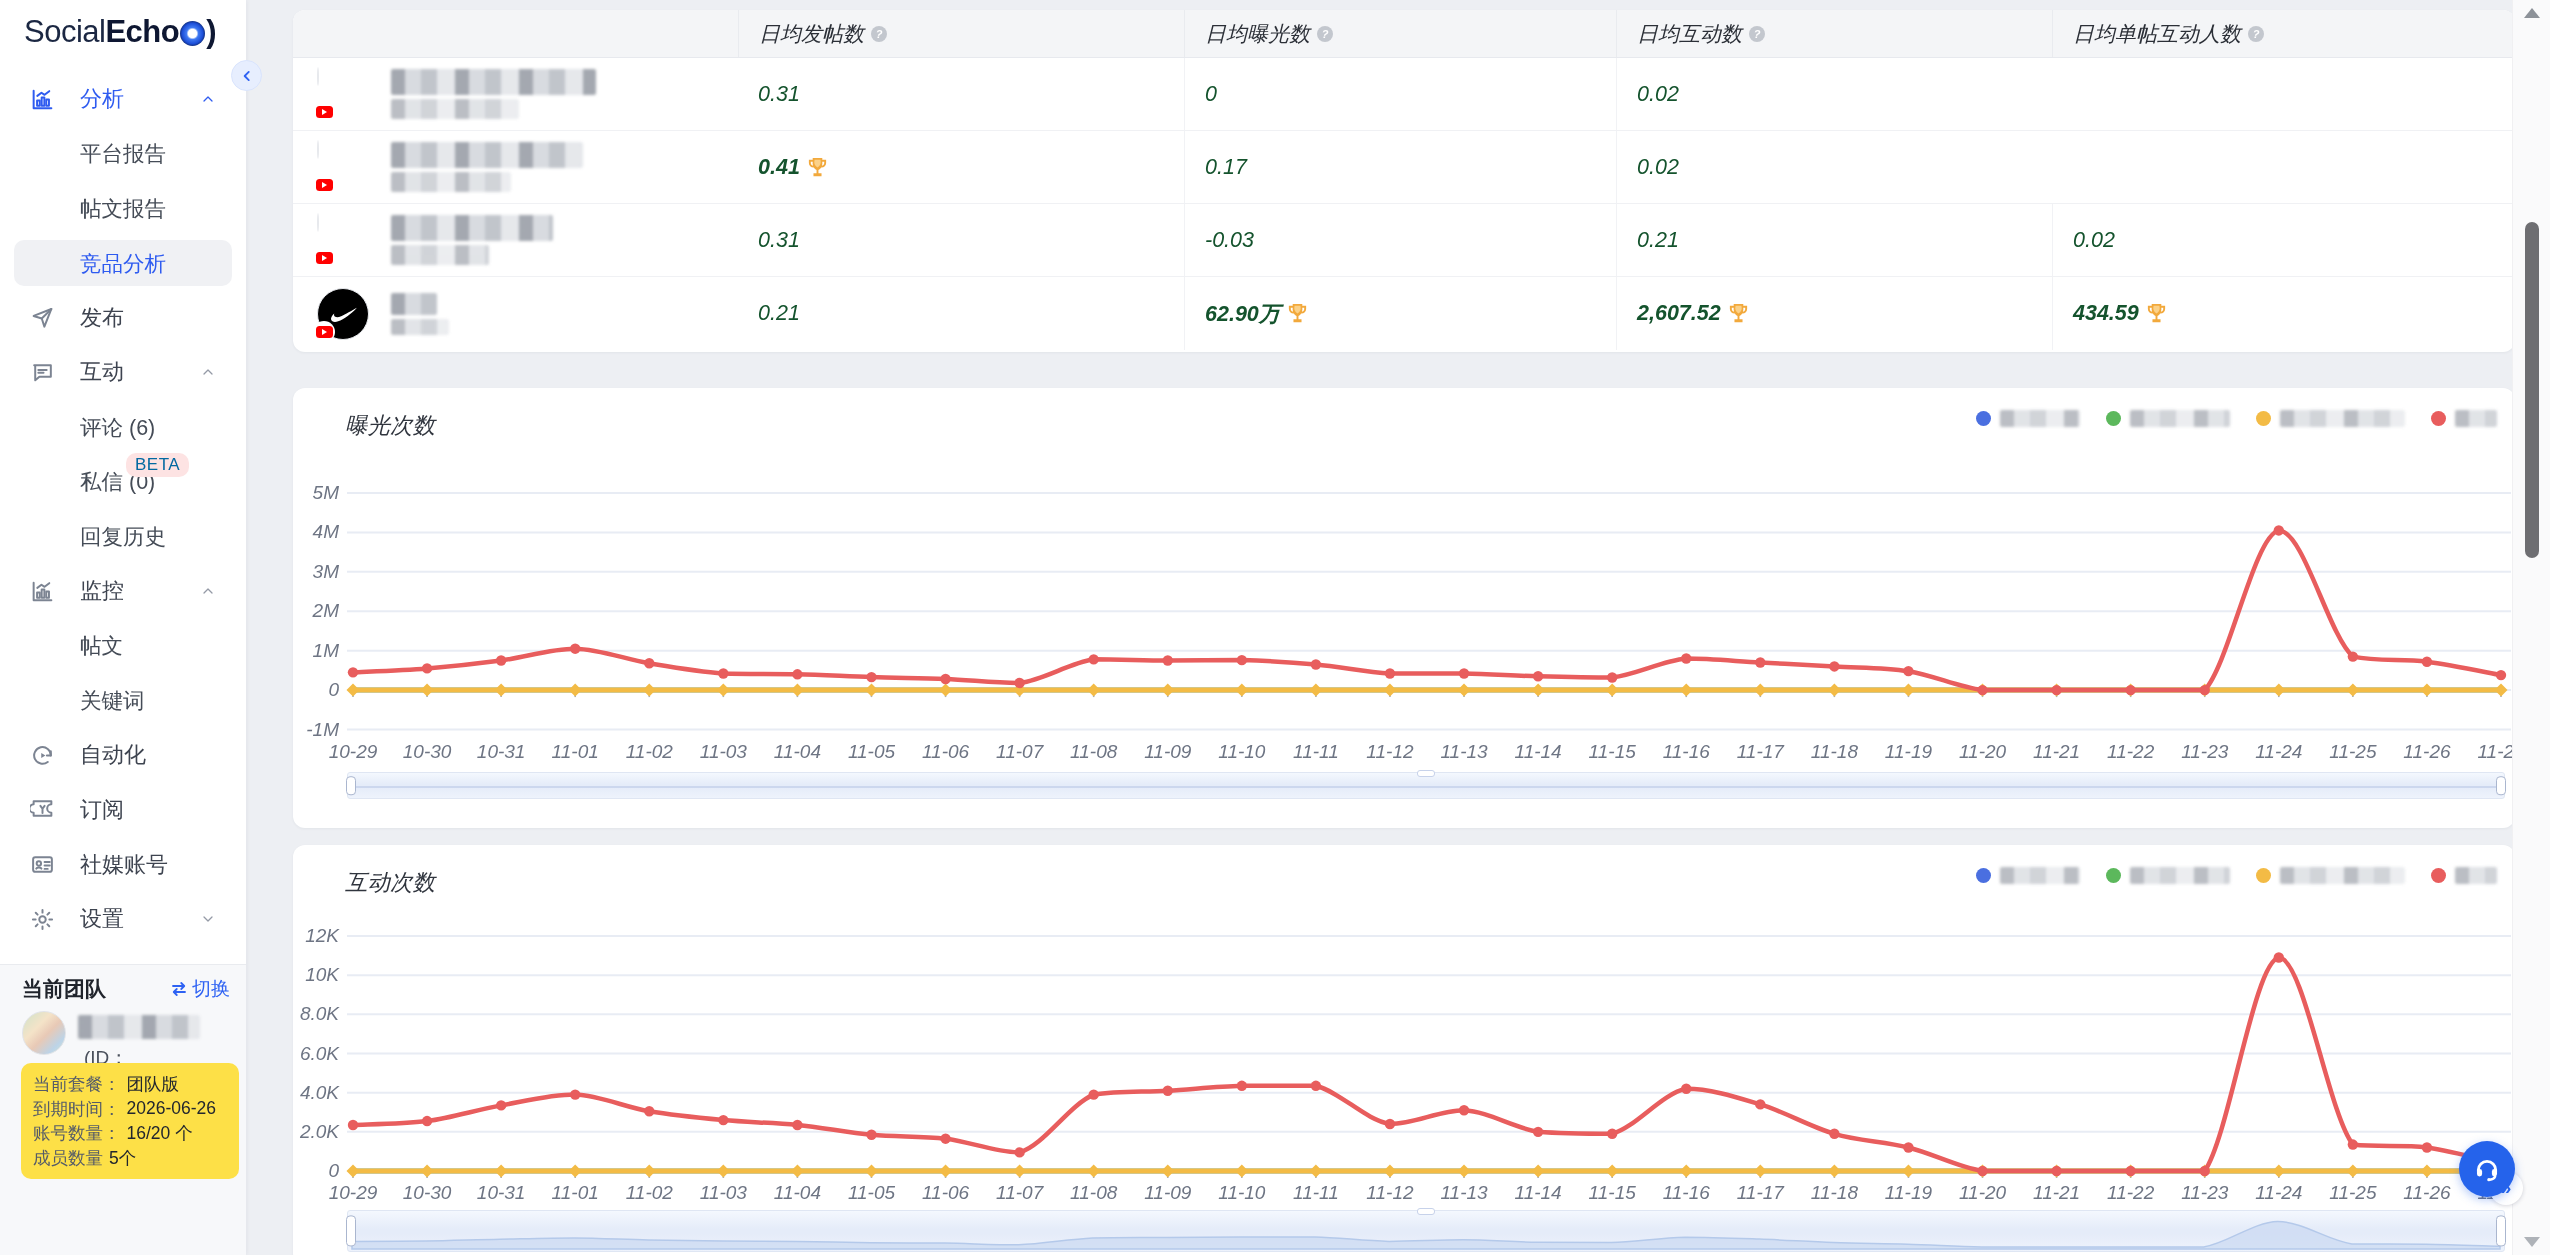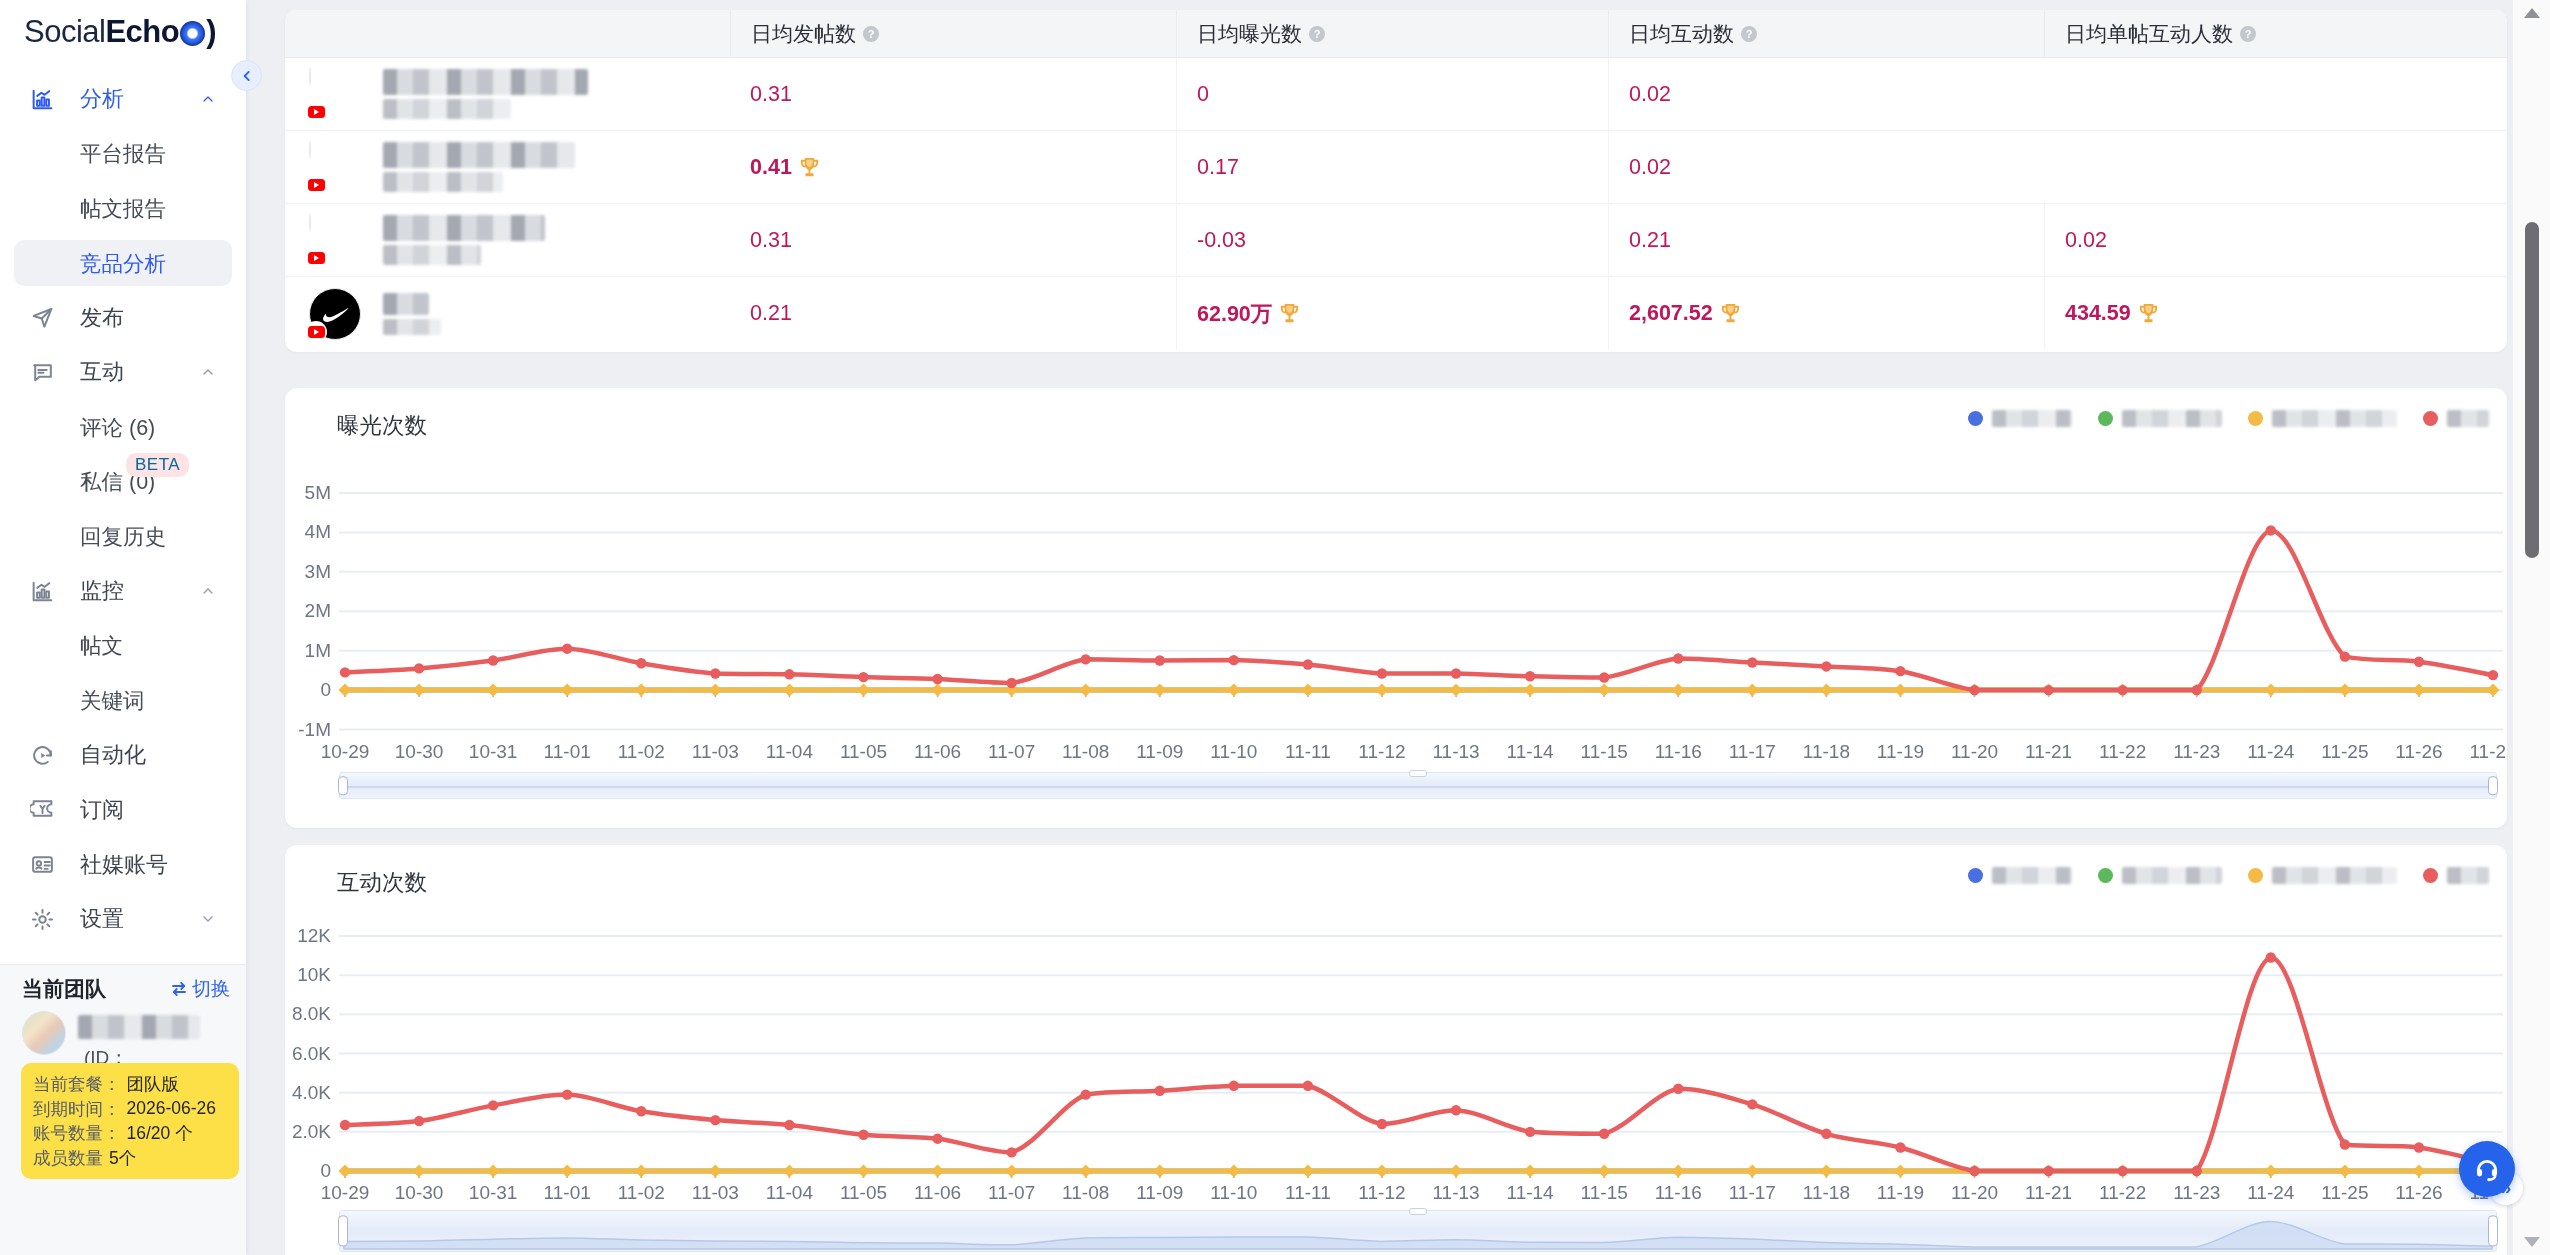--- a/index.html
+++ b/index.html
@@ -38,34 +38,34 @@
   .team-avatar { position:absolute; left:2px; top:2px; width:44px; height:44px; border-radius:50%;
     background:linear-gradient(135deg,#cfe3c8 0%,#f4e3c8 35%,#e8c9b6 55%,#bcd4e8 80%,#d9e8cf 100%); border:1px solid #e2e4e8; }
   .team-name-blur { position:absolute; left:58px; top:6px; }
   .team-id { position:absolute; left:64px; top:36px; font-size:19px; color:#4a505c; display:flex; align-items:center; gap:6px; }
   .plan-card { position:absolute; left:21px; top:98px; width:218px; height:116px; background:#fde047; border-radius:10px; padding:9px 12px; }
   .plan-row { display:flex; font-size:17.5px; color:#565c68; height:24.5px; align-items:center; }
   .plan-row .pv { color:#22262e; margin-left:6px; }
   .pv-red { color:#f05353; }
 
   
-  .main { position:absolute; left:246px; top:0; width:2266px; height:1255px; }
+  .main { position:absolute; left:254px; top:0; width:2266px; height:1255px;font-style:italic; }
   .card { position:absolute; left:39px; width:2222px; background:#fff; border-radius:12px; box-shadow:0 1px 3px rgba(25,35,65,.05); }
 
   
   .table-card { top:10px; height:342px; overflow:hidden; }
   .t-grid { display:grid; grid-template-columns:445px 446px 432px 436px 463px; }
   .t-head { height:48px; background:#f4f5f7; border-bottom:1px solid #e7e9ee; }
   .t-head .t-cell { display:flex; align-items:center; padding-left:20px; font-size:21px; color:#2b2f37; font-weight:500; gap:7px; }
   .t-row { height:73px; border-bottom:1px solid #f0f1f4; }
   .t-row:last-child { border-bottom:none; }
   .t-cell { display:flex; align-items:center; padding-left:20px; }
   .t-cell + .t-cell { border-left:1px solid #f1f2f5; }
   .t-head .t-cell + .t-cell { border-left:1px solid #e9ebef; }
-  .t-val { font-size:21.5px; color:#be185d; display:flex; align-items:center; gap:6px; }
+  .t-val { font-size:21.5px; color:#14532d; display:flex; align-items:center; gap:6px; }
   .t-val.bold { font-weight:700; }
   .help-dot { width:16px; height:16px; border-radius:50%; background:#c3c7ce; color:#fff; font-size:11px; font-weight:700; display:inline-flex; align-items:center; justify-content:center; cursor:pointer; }
   .acct { display:flex; align-items:center; padding-left:24px; }
   .av-wrap { position:relative; width:52px; height:52px; }
   .av { width:52px; height:52px; border-radius:50%; border:1px solid #e7e9ed; }
   .av0 { background:radial-gradient(circle at 40% 35%, #6d9a66 0 30%, #3c6b46 55%, #22402b 100%); }
   .av1 { background:radial-gradient(circle at 45% 40%, #e8b465 0 25%, #c07a39 55%, #6e4424 100%); }
   .av2 { background:linear-gradient(180deg,#9fd4ef 0 45%, #7fb66a 70%, #5c8f4e 100%); }
   .av3 { background:#000; display:flex; align-items:center; justify-content:center; }
   .yt-badge { position:absolute; left:-4px; bottom:-3px; width:22px; height:22px; border-radius:50%; background:#fff; display:flex; align-items:center; justify-content:center; }

